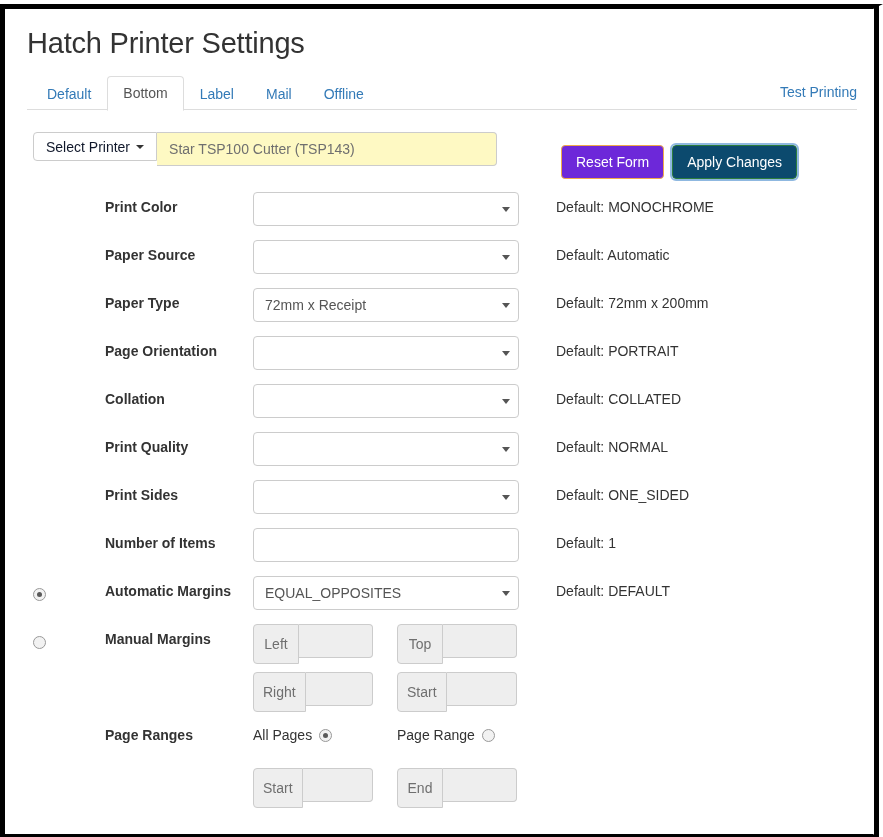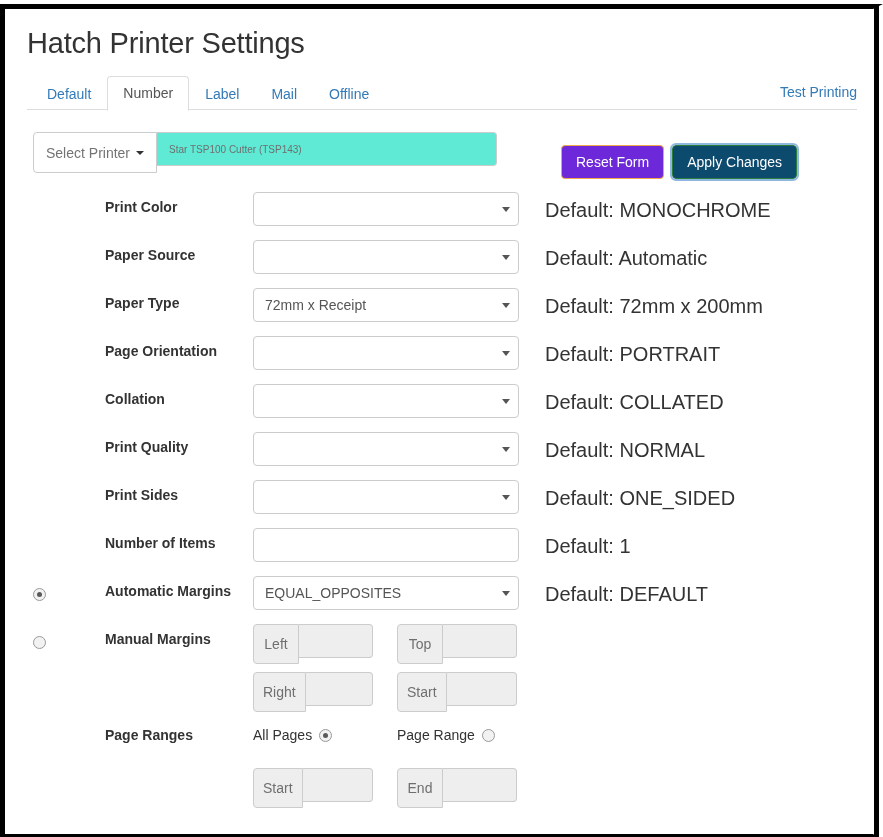--- a/index.html
+++ b/index.html
@@ -102,24 +102,24 @@
   }
 
   
   .printer-bar {
     margin: 22px 0 0 28px;
     display: flex;
     align-items: flex-start;
     height: 34px;
   }
   .btn-select-printer {
-    height: 41px;
+    height: 29px;
     padding: 0 12px;
     font-size: 14px;
-    color: #737373;
+    color: #0f172a;
     background: #ffffff;
     border: 1px solid #cccccc;
     border-top-left-radius: 4px;
     border-bottom-left-radius: 4px;
     display: flex;
     align-items: center;
     gap: 6px;
     cursor: pointer;
     white-space: nowrap;
   }
@@ -129,23 +129,23 @@
     border-right: 4px solid transparent;
     border-top: 4px solid #333333;
     display: inline-block;
     margin-top: 1px;
   }
   .printer-name {
     height: 34px;
     width: 340px;
     border: 1px solid #cccccc;
     border-left: none;
-    background: #5eead4;
+    background: #fef9c3;
     color: #6f6f6f;
-    font-size: 10px;
+    font-size: 14px;
     display: flex;
     align-items: center;
     padding: 0 12px;
     border-top-right-radius: 4px;
     border-bottom-right-radius: 4px;
   }
 
   .action-btns {
     position: absolute;
     left: 556px;
@@ -255,24 +255,24 @@
     border: 1px solid #cccccc;
     border-radius: 4px;
     background: #ffffff;
     font-size: 14px;
     color: #555555;
     padding: 0 11px;
     font-family: "Liberation Sans", sans-serif;
     outline: none;
   }
   .hint {
-    font-size: 20px;
+    font-size: 14px;
     color: #333333;
     padding-top: 7px;
-    margin-left: 26px;
+    margin-left: 37px;
     white-space: nowrap;
   }
 
   
   .margin-pair {
     display: flex;
     gap: 24px;
   }
   .input-group {
     display: flex;
@@ -329,21 +329,21 @@
 <body>
 
 <div id="frame">
   <div id="page">
 
     <h1 class="page-title">Hatch Printer Settings</h1>
 
     <div class="tabs-wrap">
       <ul class="tabs">
         <li class="tab">Default</li>
-        <li class="tab active">Number</li>
+        <li class="tab active">Bottom</li>
         <li class="tab">Label</li>
         <li class="tab">Mail</li>
         <li class="tab">Offline</li>
       </ul>
       <a class="test-print">Test Printing</a>
     </div>
 
     <div class="printer-bar">
       <div class="btn-select-printer">
         <span>Select Printer</span>

